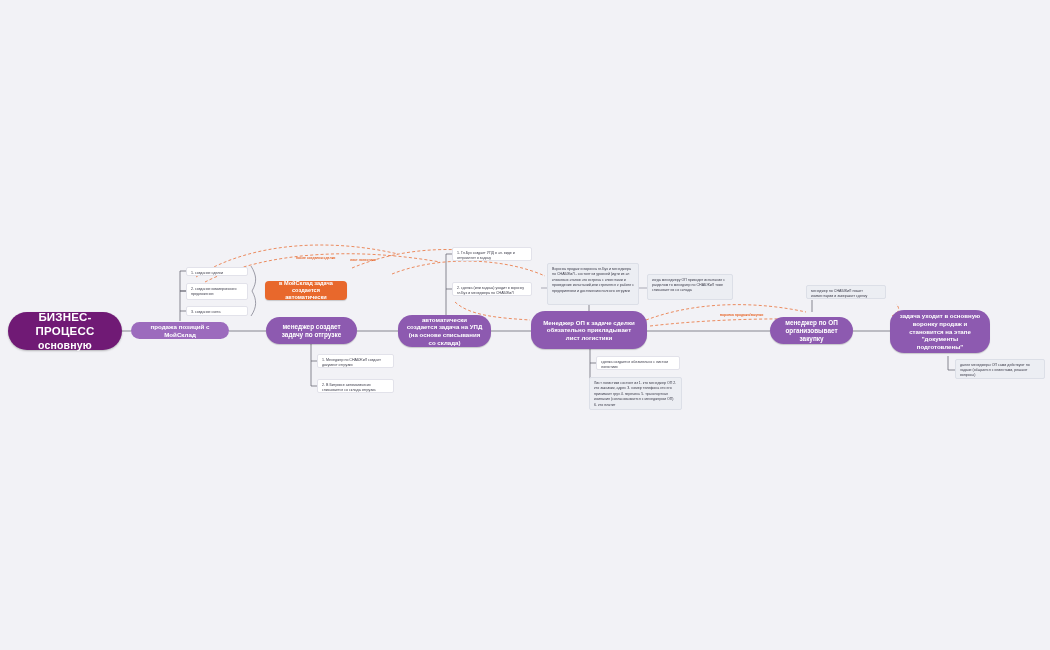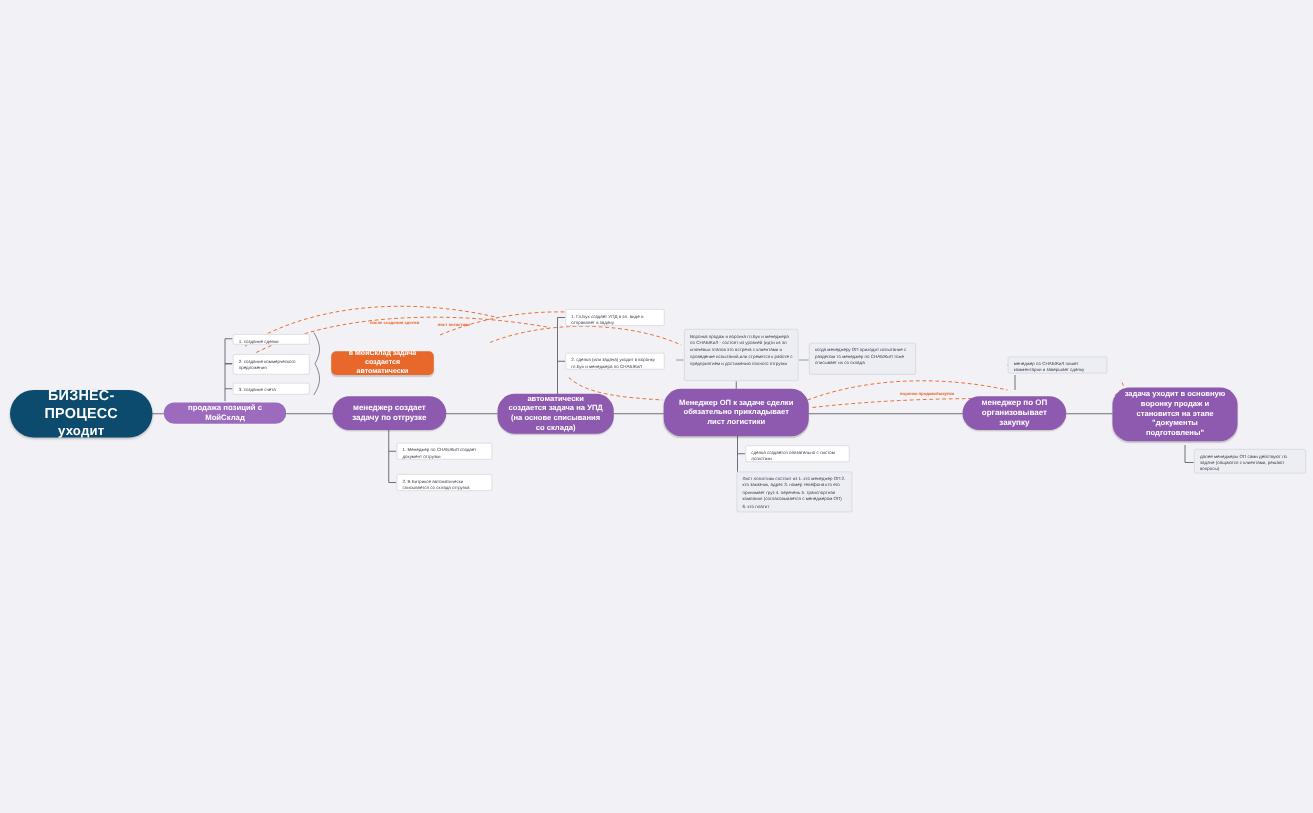--- a/index.html
+++ b/index.html
@@ -19,21 +19,21 @@
     box-sizing:border-box;
     display:flex;align-items:center;justify-content:center;
     text-align:center;
     color:#ffffff;
     border-radius:14px;
     padding:4px 8px;
     line-height:1.25;
     z-index:5;
   }
   .root{
-    background:#0c4a6e;
+    background:#701a75;
     border-radius:20px;
     font-weight:bold;
     font-size:11.5px;
     letter-spacing:.2px;
     flex-direction:column;
     box-shadow:0 1px 2px rgba(0,0,0,.25);
   }
   .root .l2{font-size:10.5px;}
   .purple{
     background:#8d5ab0;
@@ -162,21 +162,21 @@
       <path d="M650 326 C720 318 790 318 836 320"></path>
       <path d="M892 316 C900 312 900 308 896 304"></path>
     </g>
     <g fill="none" stroke="#e8682c" stroke-width="0.75" stroke-dasharray="3,2.2">
       <path d="M352 268 C390 252 430 248 462 250"></path>
     </g>
   </svg>
 
   <div class="node root" style="left:8px;top:312px;width:114px;height:38px;">
     <span class="l1">БИЗНЕС-ПРОЦЕСС</span>
-    <span class="l2">уходит</span>
+    <span class="l2">основную</span>
   </div>
 
   <div class="node chip" style="left:131px;top:322px;width:98px;height:17px;">продажа позиций с МойСклад</div>
 
   <div class="node orange" style="left:265px;top:281px;width:82px;height:19px;">в МойСклад задача создается автоматически</div>
 
   <div class="node purple" style="left:266px;top:317px;width:91px;height:27px;">менеджер создает задачу по отгрузке</div>
 
   <div class="node purple small" style="left:398px;top:315px;width:93px;height:32px;">автоматически создается задача на УПД (на основе списывания  со склада)</div>
 

